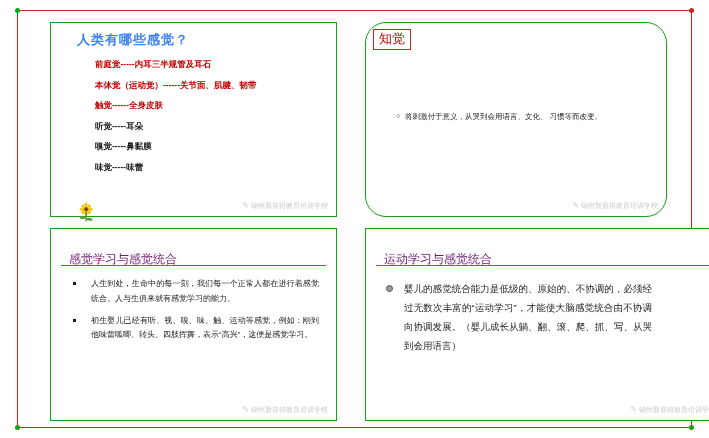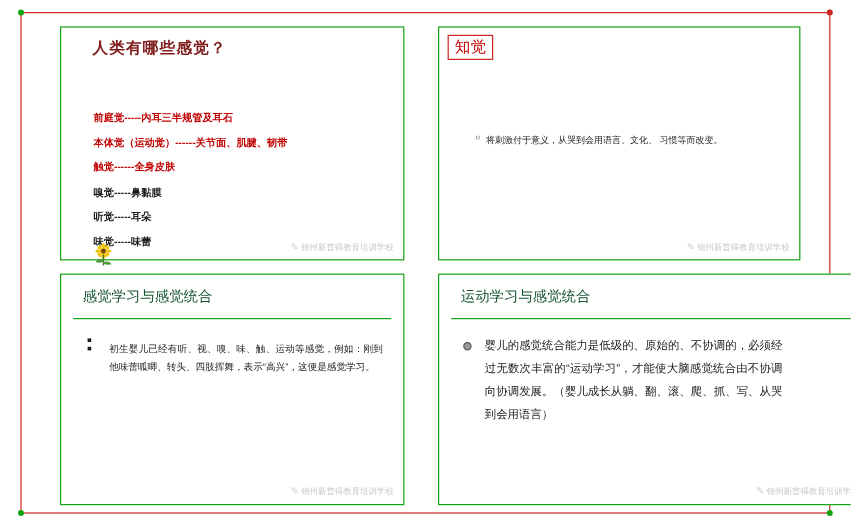--- a/index.html
+++ b/index.html
@@ -44,40 +44,39 @@
   .handle.br { left: 689px; top: 425px; }
   .handle.red { background: #c9241f; }
 
   .slide {
     position: absolute;
     box-sizing: border-box;
     background: #ffffff;
     border: 1px solid #13a313;
   }
   #slide1 { left: 50px;  top: 22px;  width: 287px; height: 195px; }
-  #slide2 { left: 365px; top: 22px;  width: 302px; height: 195px; }
+  #slide2 { left: 365px; top: 22px;  width: 302px; height: 195px; border-radius: 21px; }
   #slide3 { left: 50px;  top: 228px; width: 287px; height: 193px; }
   #slide4 { left: 365px; top: 228px; width: 360px; height: 193px; }
 
   
   .s1-title {
     position: absolute;
     left: 26px;
     top: 8px;
     font-size: 13px;
     font-weight: bold;
-    color: #7f1d1d;
+    color: #3b82f6;
     letter-spacing: 1px;
   }
   .s1-list {
     position: absolute;
-    left: 27px;
+    left: 44px;
     top: 36px;
     width: 230px;
-    margin-top: 34px;
   }
   .s1-list .row {
     font-size: 8.5px;
     font-weight: bold;
     color: #c00000;
     margin-bottom: 8.5px;
     white-space: nowrap;
   }
   .s1-list .row.blk { color: #1a1a1a; }
   .sunflower {
@@ -127,23 +126,23 @@
     width: 9px;
     color: #1a1a1a;
     font-size: 7px;
     vertical-align: top;
   }
 
   
   .s-head {
     position: absolute;
     left: 18px;
-    top: 10px;
+    top: 22px;
     font-size: 12px;
-    color: #14532d;
+    color: #701a75;
   }
   .s-rule {
     position: absolute;
     left: 10px;
     top: 36px;
     right: 10px;
     height: 0;
     border-top: 1px solid #13a313;
   }
   .s3-body {
@@ -205,22 +204,22 @@
   <div class="handle tr red"></div>
   <div class="handle bl"></div>
   <div class="handle br"></div>
 
   <div class="slide" id="slide1">
     <div class="s1-title">人类有哪些感觉？</div>
     <div class="s1-list">
       <div class="row">前庭觉-----内耳三半规管及耳石</div>
       <div class="row">本体觉（运动觉）------关节面、肌腱、韧带</div>
       <div class="row">触觉------全身皮肤</div>
+      <div class="row blk">听觉-----耳朵</div>
       <div class="row blk">嗅觉-----鼻黏膜</div>
-      <div class="row blk">听觉-----耳朵</div>
       <div class="row blk">味觉-----味蕾</div>
     </div>
     <div class="sunflower">
       <svg viewBox="0 0 24 24" width="22" height="22">
         <g>
           <circle cx="10" cy="9" r="3.1" fill="#e8b500"></circle>
           <g fill="#f2c200">
             <ellipse cx="10" cy="4.2" rx="1.5" ry="2.6"></ellipse>
             <ellipse cx="10" cy="13.8" rx="1.5" ry="2.6"></ellipse>
             <ellipse cx="5.2" cy="9" rx="2.6" ry="1.5"></ellipse>
@@ -247,20 +246,21 @@
     </div>
     <div class="watermark"><span class="wm-mark">✎</span><span>锦州新普得教育培训学校</span></div>
   </div>
 
   <div class="slide" id="slide3">
     <div class="s-head">感觉学习与感觉统合</div>
     <div class="s-rule"></div>
     <div class="s3-body">
       <div class="s3-item">
         <span class="dot"></span>
+        <span>人生到处，生命中的每一刻，我们每一个正常人都在进行着感觉统合。人与生俱来就有感觉学习的能力。</span>
       </div>
       <div class="s3-item">
         <span class="dot"></span>
         <span>初生婴儿已经有听、视、嗅、味、触、运动等感觉，例如：刚到他味蕾呱唧、转头、四肢挥舞，表示“高兴”，这便是感觉学习。</span>
       </div>
     </div>
     <div class="watermark"><span class="wm-mark">✎</span><span>锦州新普得教育培训学校</span></div>
   </div>
 
   <div class="slide" id="slide4">

